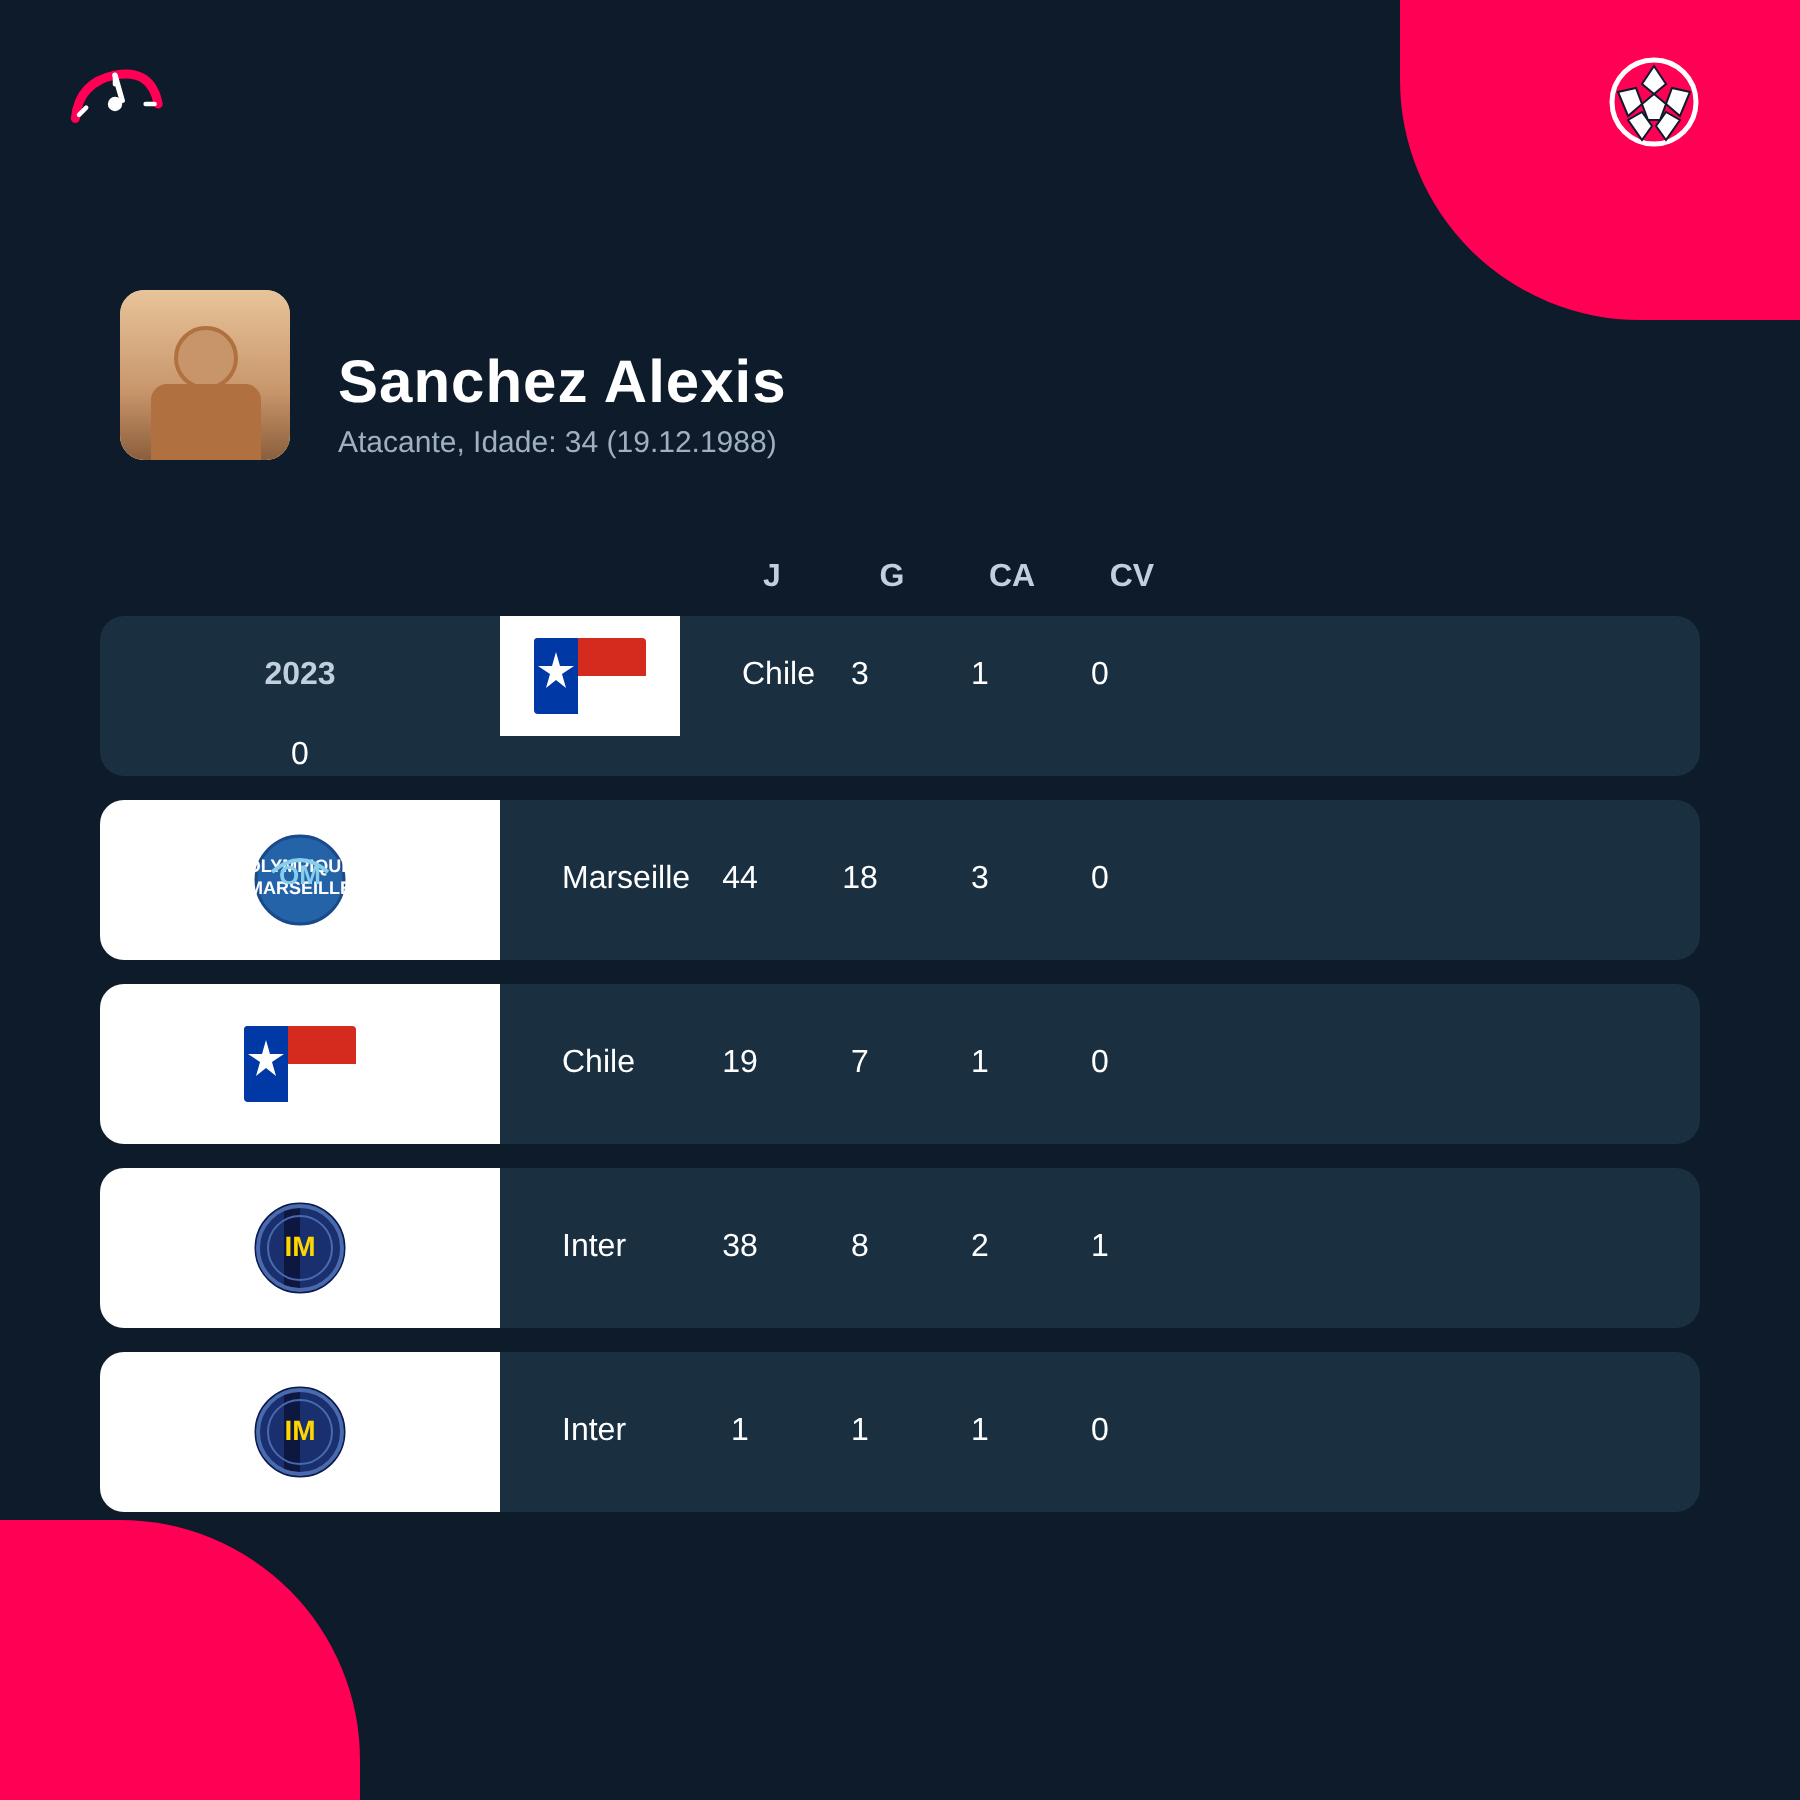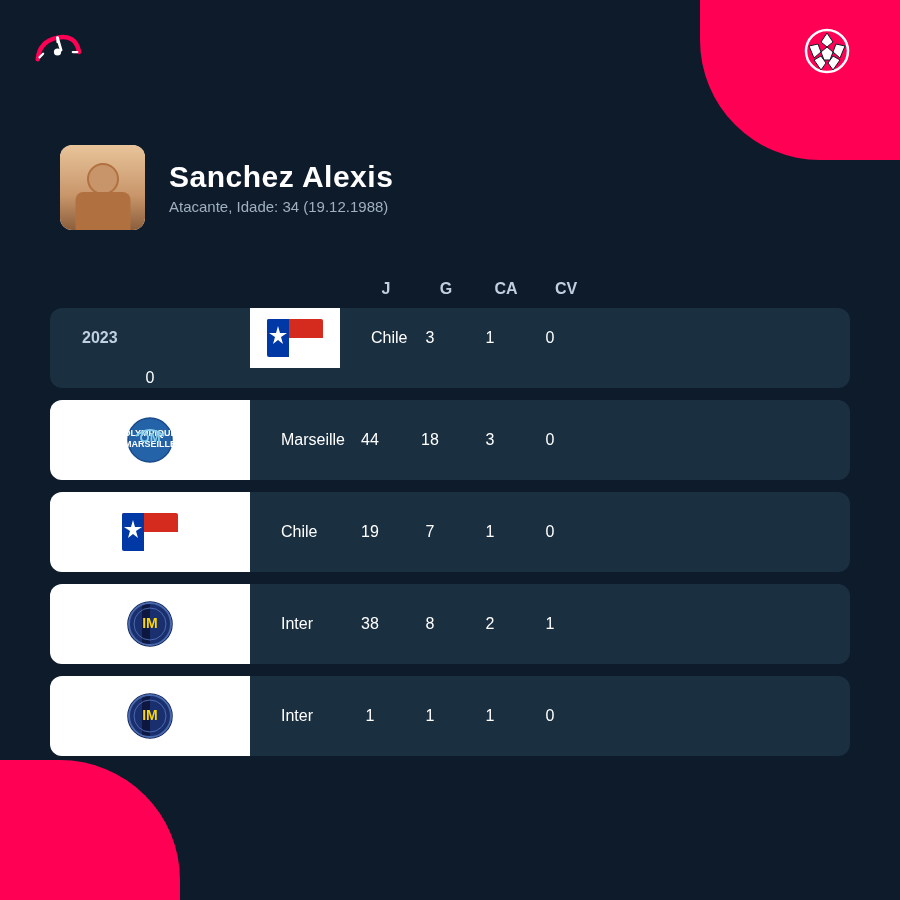--- a/index.html
+++ b/index.html
@@ -52,21 +52,21 @@
       font-size: 42px;
       z-index: 10;
     }
 
     
     .player-section {
       position: absolute;
       top: 145px;
       left: 60px;
       display: flex;
-      align-items: center;
+      align-items: flex-end;
       gap: 24px;
     }
 
     .player-photo {
       width: 85px;
       height: 85px;
       background: #f0d0b0;
       border-radius: 12px;
       display: flex;
       align-items: center;
@@ -149,20 +149,21 @@
       grid-template-columns: 200px 90px 60px 60px 60px 60px;
       background-color: #1a2f40;
       border-radius: 12px;
       margin-bottom: 12px;
       align-items: center;
       min-height: 80px;
       overflow: hidden;
     }
 
     .row-season {
+      text-align: center;
       font-size: 16px;
       font-weight: 600;
       color: #c0d0e0;
       padding: 10px 32px;
     }
 
     .row-flag {
       background-color: #ffffff;
       display: flex;
       align-items: center;

